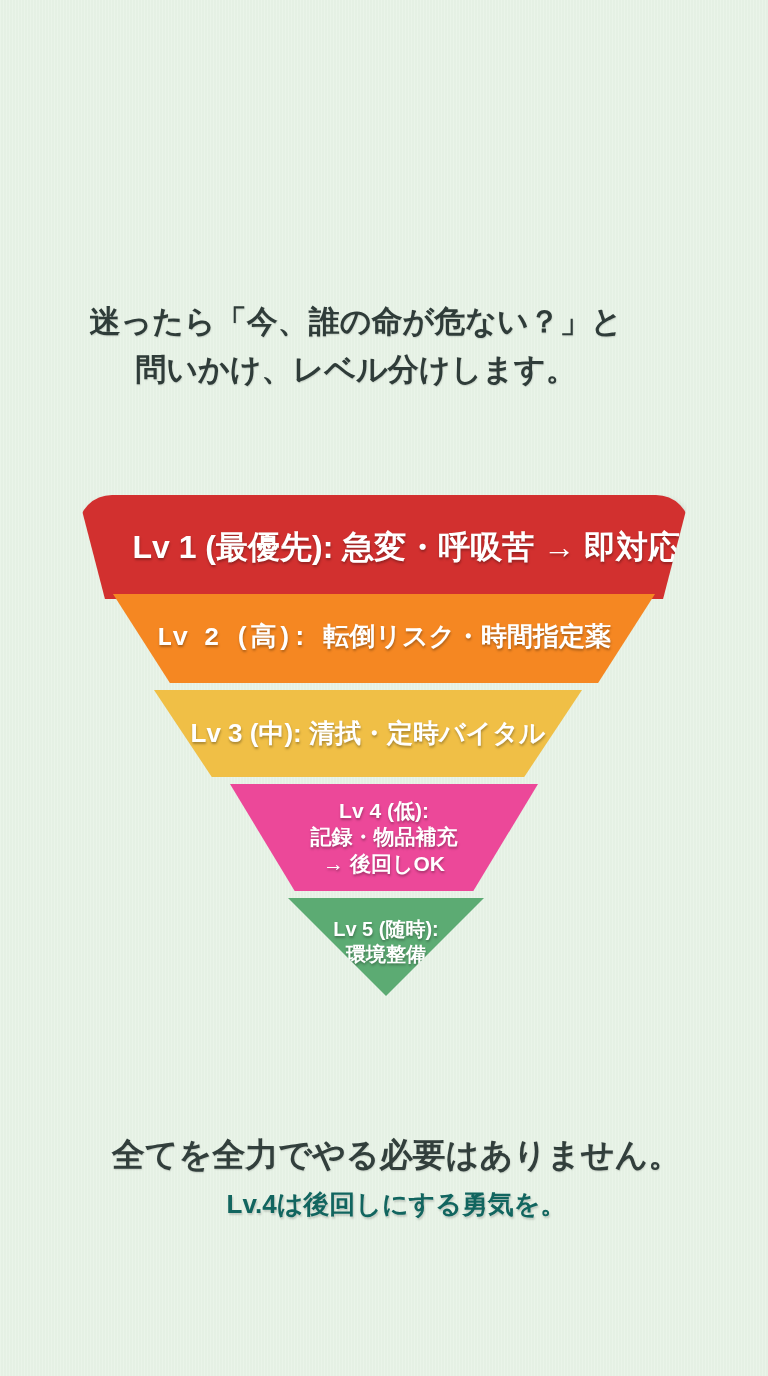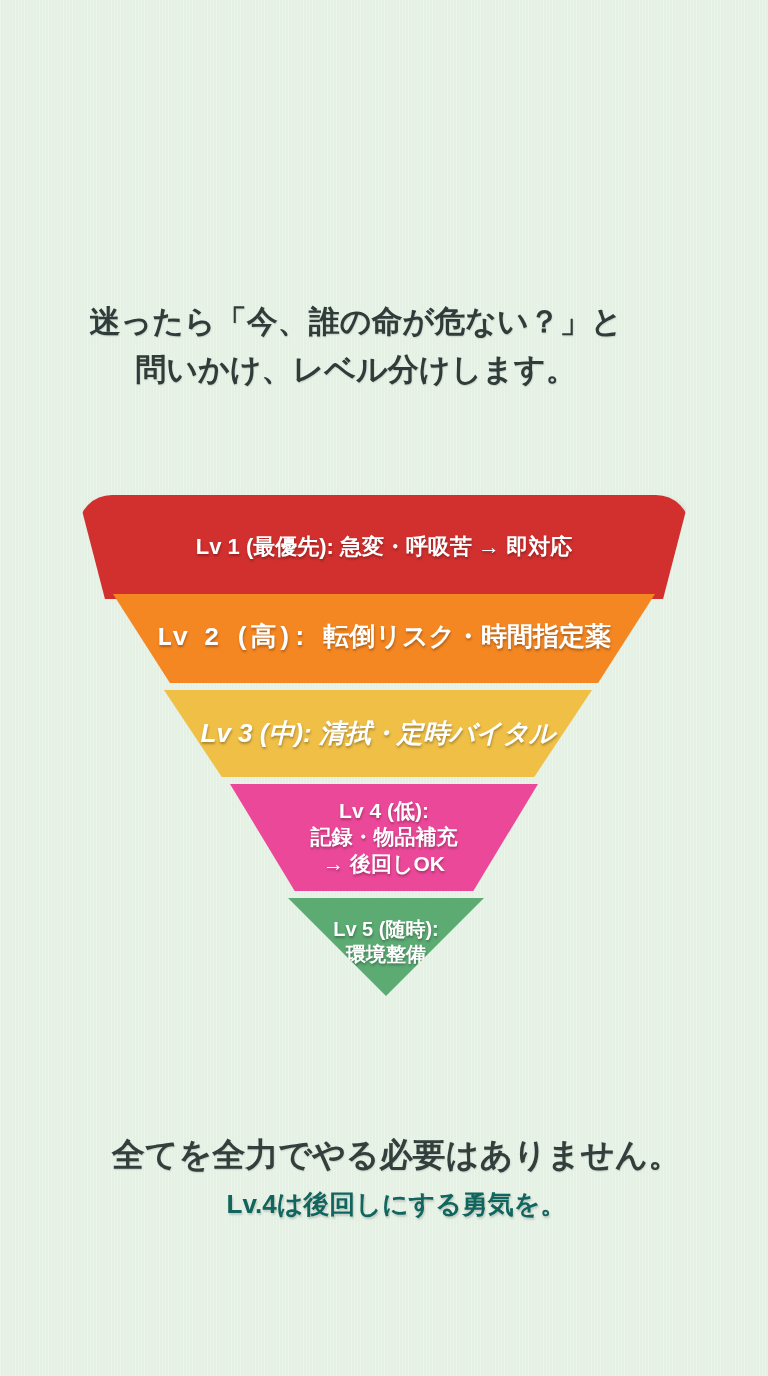--- a/index.html
+++ b/index.html
@@ -99,42 +99,42 @@
   .lvl .txt span{ display:block; }
 
   
   .lvl-1{
     left:78px;  top:0px;
     width:612px; height:104px;
     background:#d2302f;
     border-radius:34px 34px 0 0;
     -webkit-clip-path:polygon(0% 0%, 100% 0%, 95.6% 100%, 4.4% 100%);
     clip-path:polygon(0% 0%, 100% 0%, 95.6% 100%, 4.4% 100%);
-    font-size:22px;
+    font-size:32px;
+    text-align:right;
   }
 
   
   .lvl-2{
     left:113px; top:99px;
     width:542px; height:89px;
     background:#f58722;
     -webkit-clip-path:polygon(0% 0%, 100% 0%, 89.5% 100%, 10.5% 100%);
     clip-path:polygon(0% 0%, 100% 0%, 89.5% 100%, 10.5% 100%);
     font-size:26px;
   }
 
   
   .lvl-3{
-    left:164px; top:195px;
+    left:154px; top:195px;
     width:428px; height:87px;
     background:#f0bf46;
     -webkit-clip-path:polygon(0% 0%, 100% 0%, 86.5% 100%, 13.5% 100%);
     clip-path:polygon(0% 0%, 100% 0%, 86.5% 100%, 13.5% 100%);
     font-size:26px;
-    font-style:italic;
   }
 
   
   .lvl-4{
     left:230px; top:289px;
     width:308px; height:107px;
     background:#6ea8dc;
     -webkit-clip-path:polygon(0% 0%, 100% 0%, 79% 100%, 21% 100%);
     clip-path:polygon(0% 0%, 100% 0%, 79% 100%, 21% 100%);
     font-size:21px;

